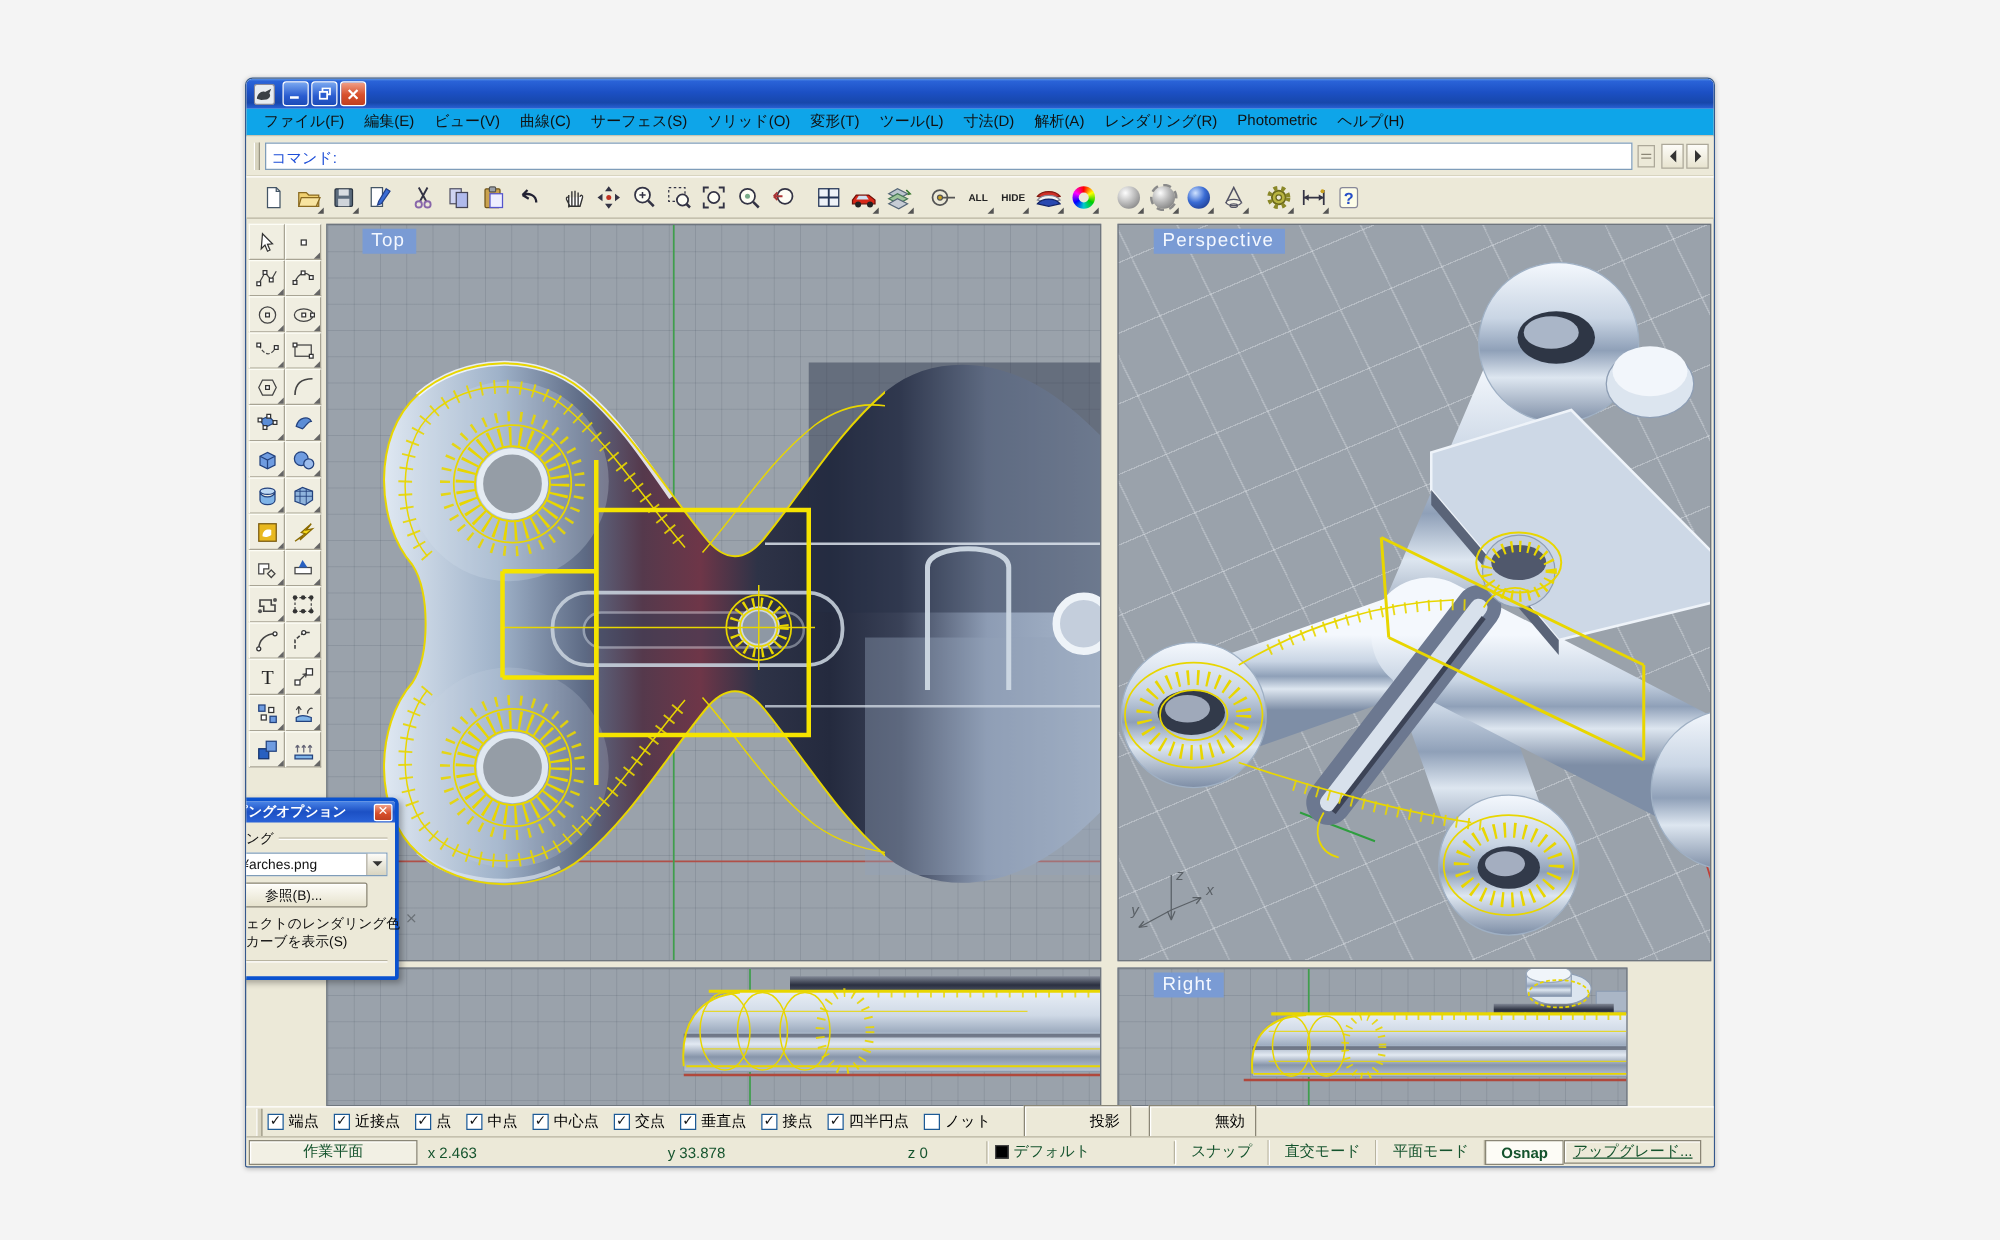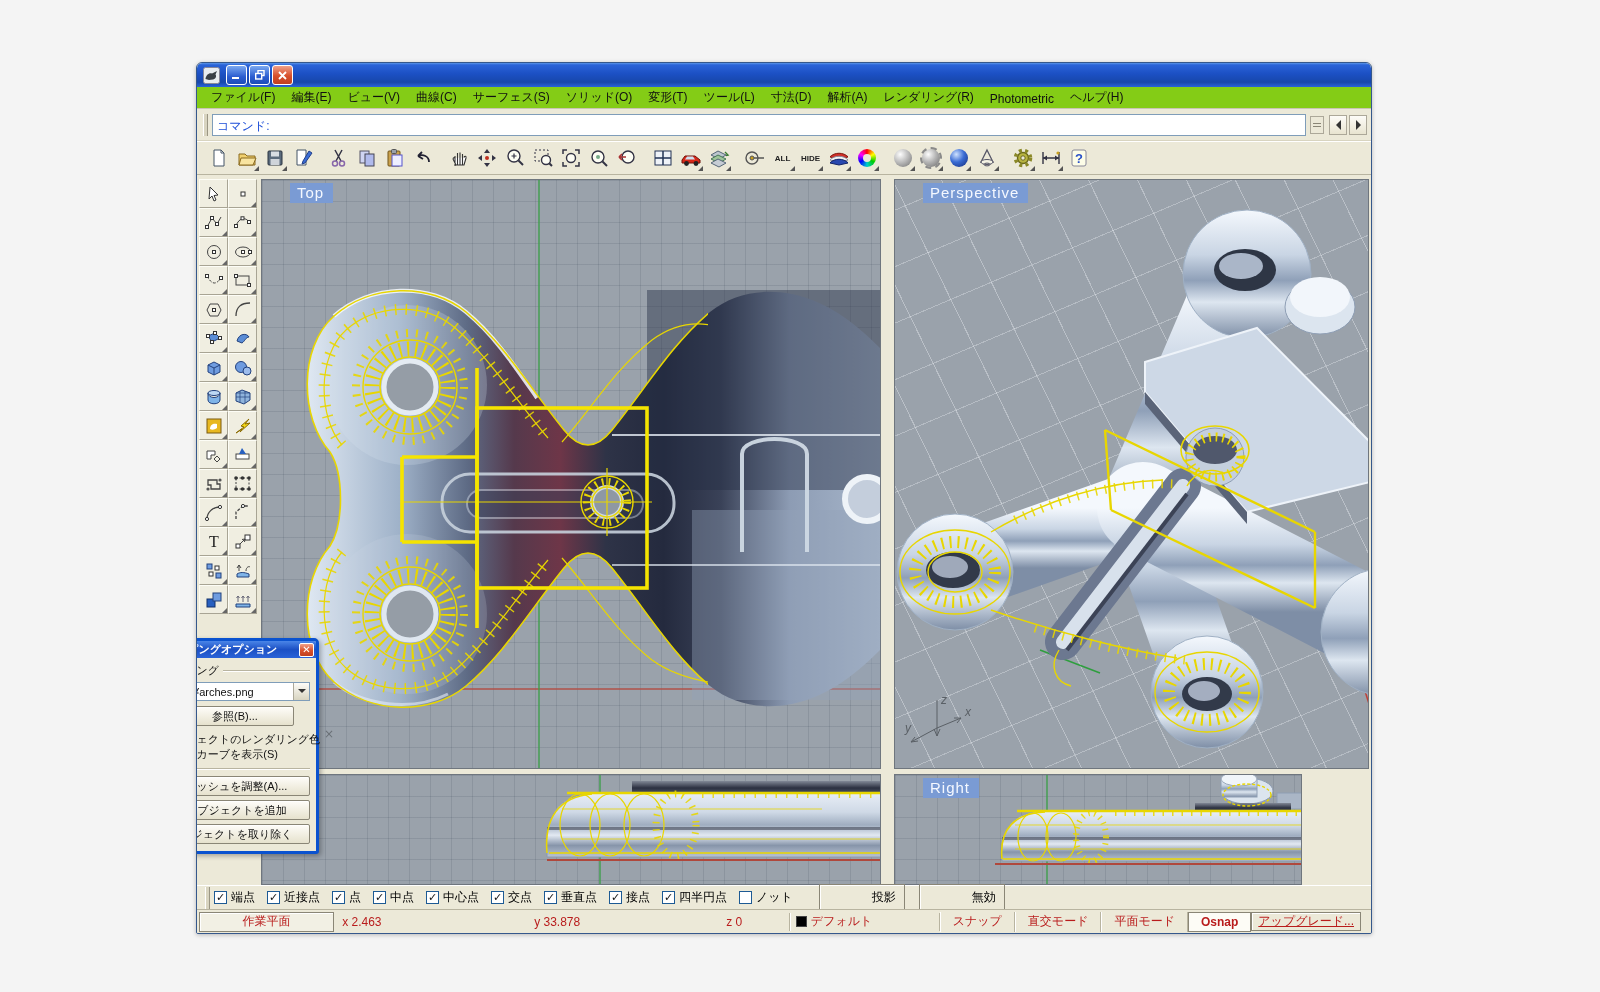--- a/index.html
+++ b/index.html
@@ -14,22 +14,22 @@
     border-radius:5px 5px 0 0; display:flex; align-items:center; padding:0 4px; }
   .titlebar .ticon { width:17px; height:17px; margin:0 4px 0 2px; }
   .titlebar .ttext { color:#fff; font-weight:bold; font-size:13px; text-shadow:1px 1px 1px #123; flex:1;
     white-space:nowrap; overflow:hidden; }
   .winbtn { width:21px; height:20px; margin-left:2px; border-radius:3px; border:1px solid #fff;
     display:flex; align-items:center; justify-content:center; color:#fff; font-size:11px; font-weight:bold;
     background:linear-gradient(180deg,#7aa8f0,#2a5cd0 60%,#1d4cb8); }
   .winbtn.close { background:linear-gradient(180deg,#f0a088,#d8502c 55%,#c04020); }
   .winbtn svg { display:block; }
   
-  .menubar { position:absolute; left:0; top:24px; right:0; height:22px; background:#84cc16;
-    border-bottom:1px solid #c9c5b2; display:flex; align-items:flex-end; padding-left:6px; }
+  .menubar { position:absolute; left:0; top:24px; right:0; height:22px; background:#0ea5e9;
+    border-bottom:1px solid #c9c5b2; display:flex; align-items:flex-start; padding-left:6px; }
   .menu-item { font-size:12px; color:#111; padding:2px 8px; white-space:nowrap; }
   
   .cmdbar { position:absolute; left:0; top:46px; right:0; height:32px; background:#ECE9D8;
     display:flex; align-items:center; padding:0 4px 0 2px; border-bottom:1px solid #d8d4c0; }
   .grip { width:5px; height:22px; margin:0 4px; border-left:1px solid #fff; border-right:1px solid #9a9684;
     background:#d8d4c0; }
   .cmd-field { flex:1; height:22px; background:#fff; border:1px solid #7f9db9;
     font-size:12px; color:#1d4ed8; padding:3px 4px; white-space:nowrap; }
   .cmd-ctrls { display:flex; align-items:center; margin-left:4px; }
   .cmd-split { width:14px; height:18px; background:#ECE9D8; border:1px solid #aca899; margin-right:3px;
@@ -106,21 +106,21 @@
   
   .osnapbar { position:absolute; left:0; top:822px; right:0; height:24px; background:#ECE9D8;
     border-top:1px solid #fff; display:flex; align-items:center; padding-left:4px; font-size:12px; }
   .os-item { display:flex; align-items:center; margin-right:12px; white-space:nowrap; }
   .cb { width:13px; height:13px; background:#fff; border:1px solid #1d5a94; margin-right:4px;
     font-size:11px; line-height:11px; text-align:center; color:#111; font-weight:bold; }
   .os-btn { width:86px; height:28px; margin-left:14px; border:1px solid #8a8676; background:#ECE9D8;
     box-shadow:inset 1px 1px 0 #fff; display:flex; align-items:center; justify-content:center; font-size:12px;padding-left:44px; }
   
   .statusbar { position:absolute; left:0; top:846px; right:0; height:24px; background:#ECE9D8;
-    border-top:1px solid #b8b4a0; display:flex; align-items:center; font-size:12px; color:#b91c1c; }
+    border-top:1px solid #b8b4a0; display:flex; align-items:center; font-size:12px; color:#14532d; }
   .st-cplane { width:138px; height:20px; margin-left:2px; border:1px solid #8a8676; background:#f2f0e4;
     display:flex; align-items:center; justify-content:center; box-shadow:inset 1px 1px 0 #fff; }
   .st-coord { width:196px; padding-left:8px; white-space:nowrap; }
   .st-coord.z { width:72px; }
   .st-sep { width:1px; height:18px; background:#b8b4a0; box-shadow:1px 0 0 #fff; }
   .st-layer { width:152px; display:flex; align-items:center; padding-left:6px; }
   .sw { width:11px; height:11px; background:#000; margin-right:4px; border:1px solid #444; }
   .st-cell { height:20px; padding:0 12px; display:flex; align-items:center; justify-content:center;
     border-left:1px solid #fff; border-right:1px solid #b8b4a0; white-space:nowrap; }
   .st-cell.active { background:#fdfcf6; border:1px solid #8a8676; font-weight:bold; }
@@ -815,31 +815,20 @@
       <div class="dlg-btn" style="width:118px;margin:5px 0 0 2px;">
         <span>参照(B)...</span>
       </div>
       <div class="dlg-note">
         <div>ブジェクトのレンダリング色</div>
         <div>イソカーブを表示(S)</div>
       </div>
       <div class="dlg-group" style="margin-top:6px;">
           <span class="ln"></span>
         </div>
-      <div class="dlg-stack">
-        <div class="dlg-btn">
-            <span>ッシュを調整(A)...</span>
-          </div>
-        <div class="dlg-btn">
-            <span>ブジェクトを追加</span>
-          </div>
-        <div class="dlg-btn">
-            <span>ジェクトを取り除く</span>
-          </div>
-      </div>
     </div>
   </div>
 
   <div class="osnapbar">
     <div class="grip"></div>
     <label class="os-item">
         <span class="cb">✓</span>
         <span>端点</span>
       </label>
     <label class="os-item">

